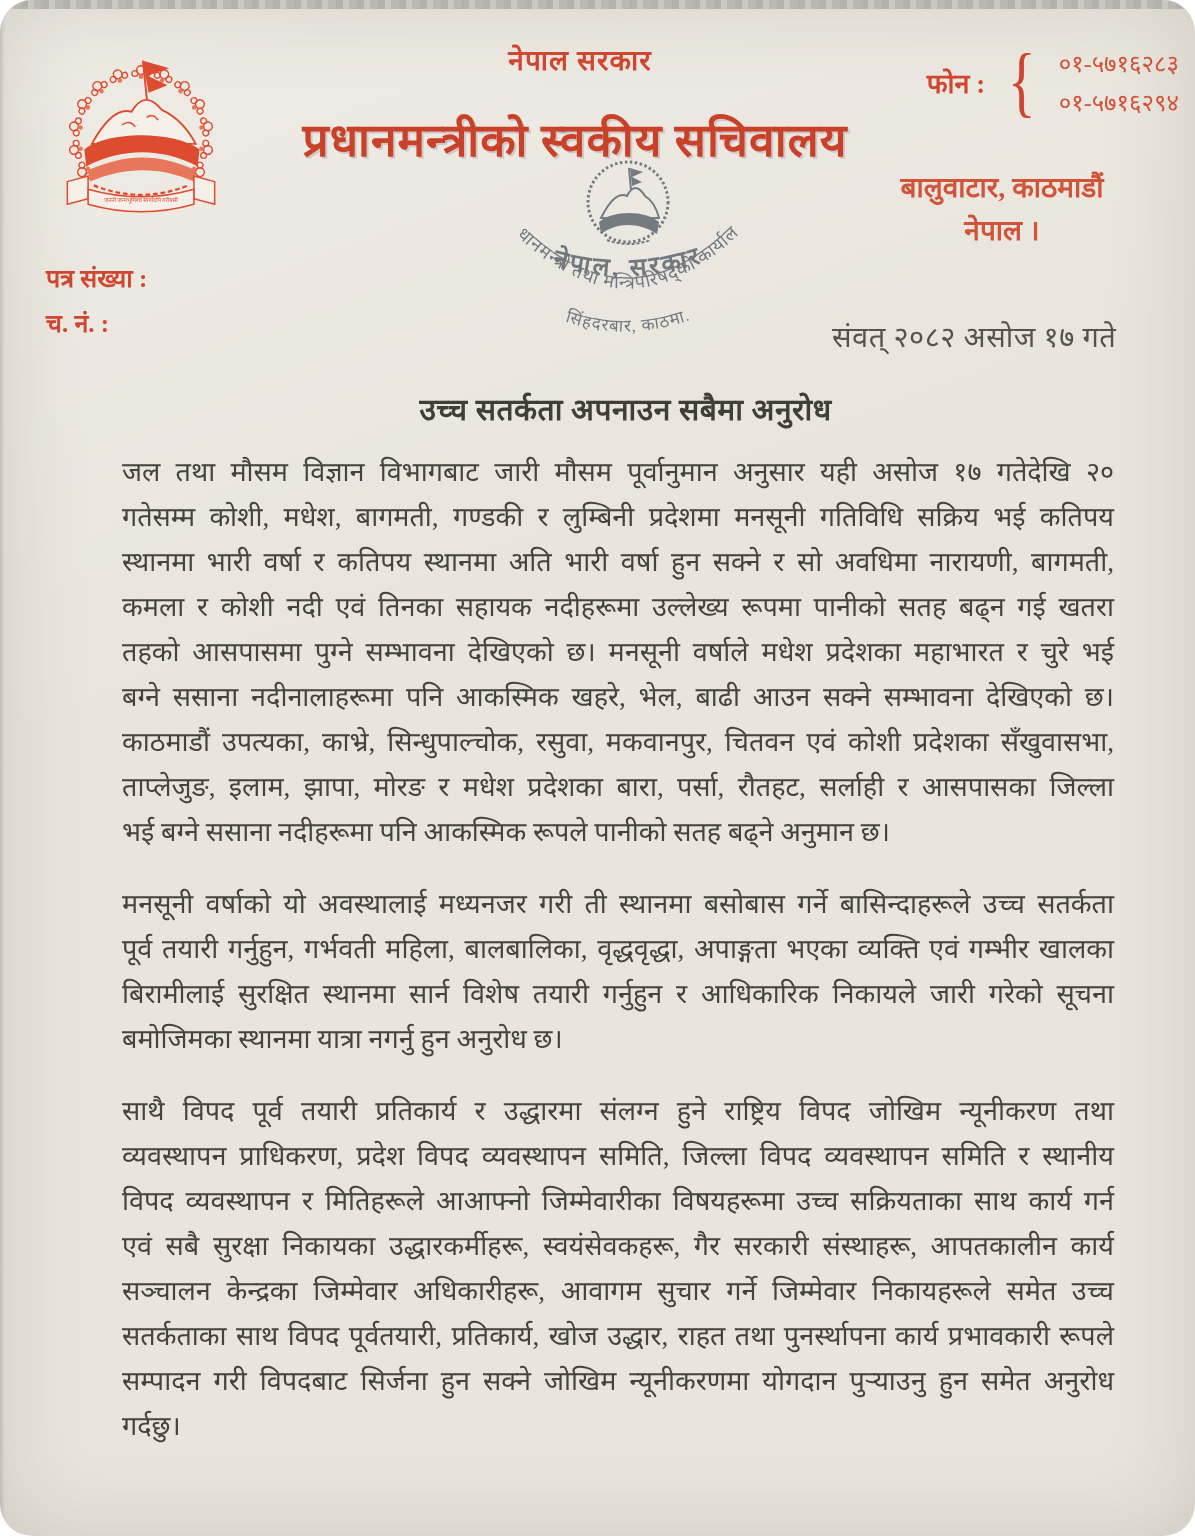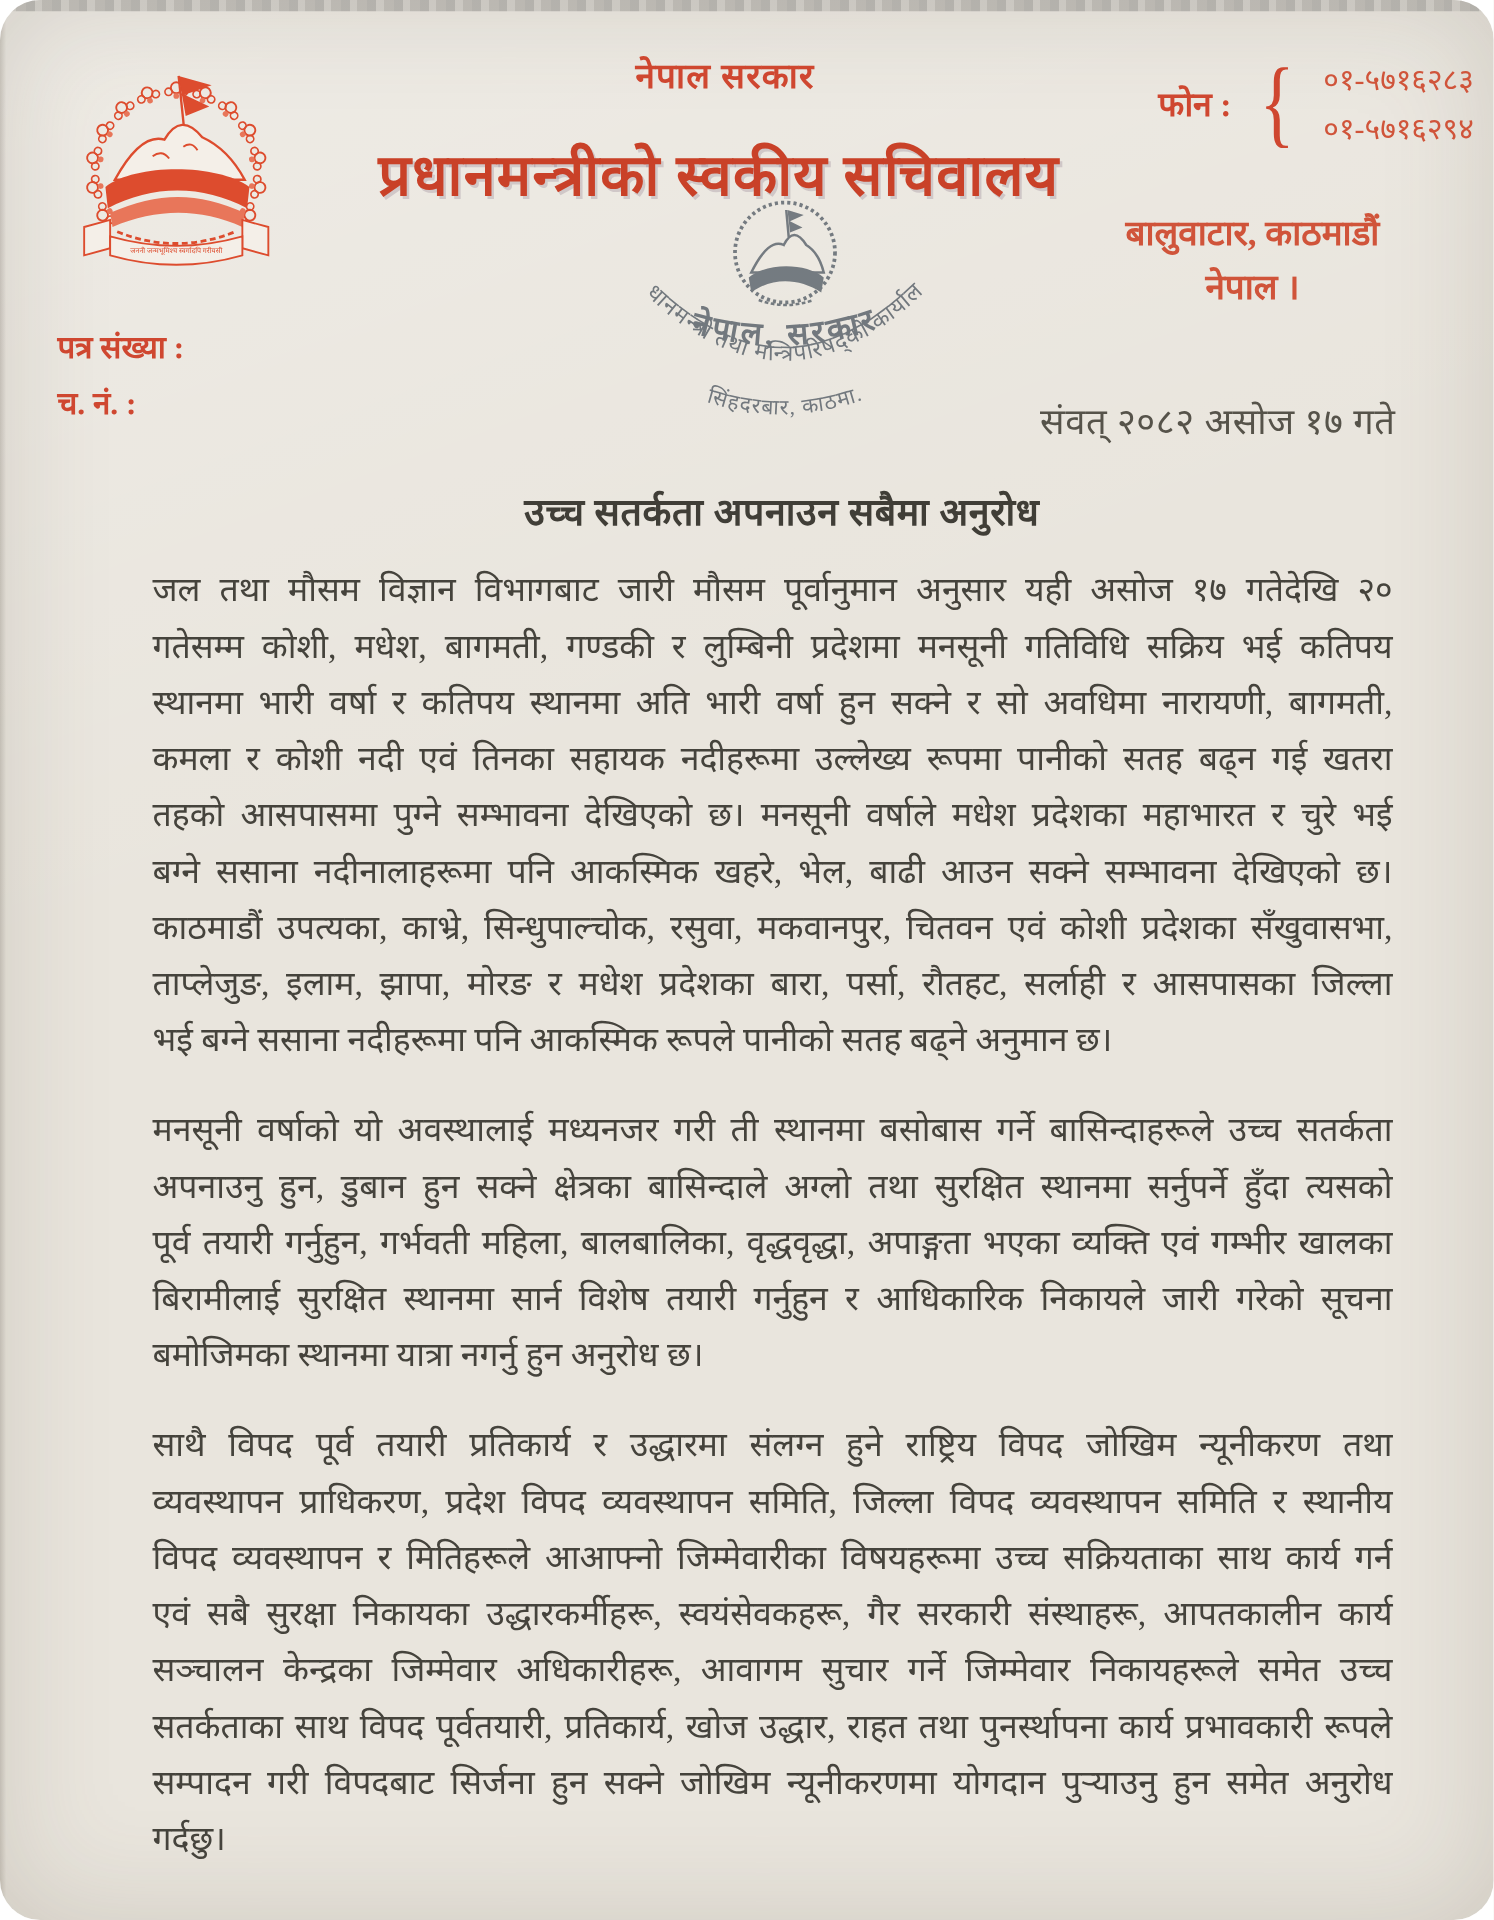--- a/index.html
+++ b/index.html
@@ -188,21 +188,20 @@
       <div class="line">स्थानमा भारी वर्षा र कतिपय स्थानमा अति भारी वर्षा हुन सक्ने र सो अवधिमा नारायणी, बागमती,</div>
       <div class="line">कमला र कोशी  नदी एवं तिनका सहायक नदीहरूमा उल्लेख्य रूपमा पानीको सतह बढ्न गई खतरा</div>
       <div class="line">तहको आसपासमा पुग्ने सम्भावना देखिएको छ। मनसूनी वर्षाले मधेश प्रदेशका महाभारत र चुरे भई</div>
       <div class="line">बग्ने ससाना नदीनालाहरूमा पनि आकस्मिक खहरे, भेल, बाढी आउन सक्ने सम्भावना देखिएको छ।</div>
       <div class="line">काठमाडौं उपत्यका, काभ्रे, सिन्धुपाल्चोक, रसुवा, मकवानपुर, चितवन एवं कोशी प्रदेशका सँखुवासभा,</div>
       <div class="line">ताप्लेजुङ, इलाम, झापा, मोरङ र मधेश प्रदेशका बारा, पर्सा, रौतहट, सर्लाही र आसपासका जिल्ला</div>
       <div class="line last">भई बग्ने ससाना नदीहरूमा पनि आकस्मिक रूपले पानीको सतह बढ्ने अनुमान छ।</div>
     </div>
     <div class="para">
       <div class="line">मनसूनी वर्षाको यो अवस्थालाई मध्यनजर गरी ती स्थानमा बसोबास गर्ने बासिन्दाहरूले उच्च सतर्कता</div>
-      <div class="line">अपनाउनु हुन, डुबान हुन सक्ने क्षेत्रका बासिन्दाले अग्लो तथा सुरक्षित स्थानमा सर्नुपर्ने हुँदा त्यसको</div>
       <div class="line">पूर्व तयारी गर्नुहुन, गर्भवती महिला, बालबालिका, वृद्धवृद्धा, अपाङ्गता भएका व्यक्ति एवं गम्भीर खालका</div>
       <div class="line">बिरामीलाई सुरक्षित स्थानमा सार्न विशेष तयारी गर्नुहुन र आधिकारिक निकायले जारी गरेको सूचना</div>
       <div class="line last">बमोजिमका स्थानमा यात्रा नगर्नु हुन अनुरोध छ।</div>
     </div>
     <div class="para">
       <div class="line">साथै विपद पूर्व तयारी प्रतिकार्य र उद्धारमा संलग्न हुने राष्ट्रिय विपद जोखिम न्यूनीकरण तथा</div>
       <div class="line">व्यवस्थापन प्राधिकरण, प्रदेश विपद व्यवस्थापन समिति, जिल्ला विपद व्यवस्थापन समिति र स्थानीय</div>
       <div class="line">विपद व्यवस्थापन र मितिहरूले आआफ्नो जिम्मेवारीका विषयहरूमा उच्च सक्रियताका साथ कार्य गर्न</div>
       <div class="line">एवं सबै सुरक्षा निकायका उद्धारकर्मीहरू, स्वयंसेवकहरू, गैर सरकारी संस्थाहरू, आपतकालीन कार्य</div>
       <div class="line">सञ्चालन केन्द्रका जिम्मेवार अधिकारीहरू, आवागम सुचार गर्ने जिम्मेवार निकायहरूले समेत उच्च</div>

